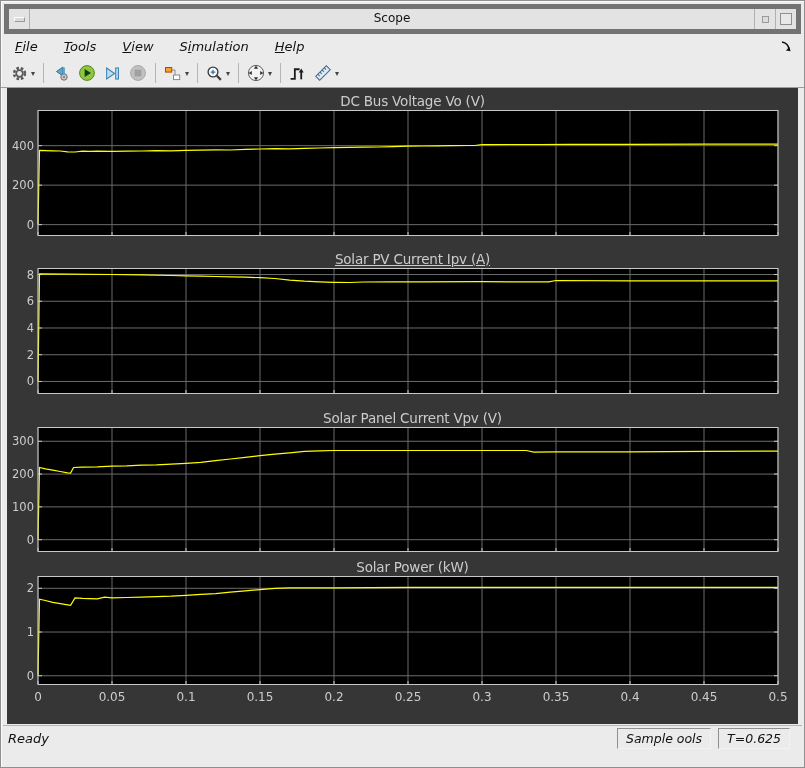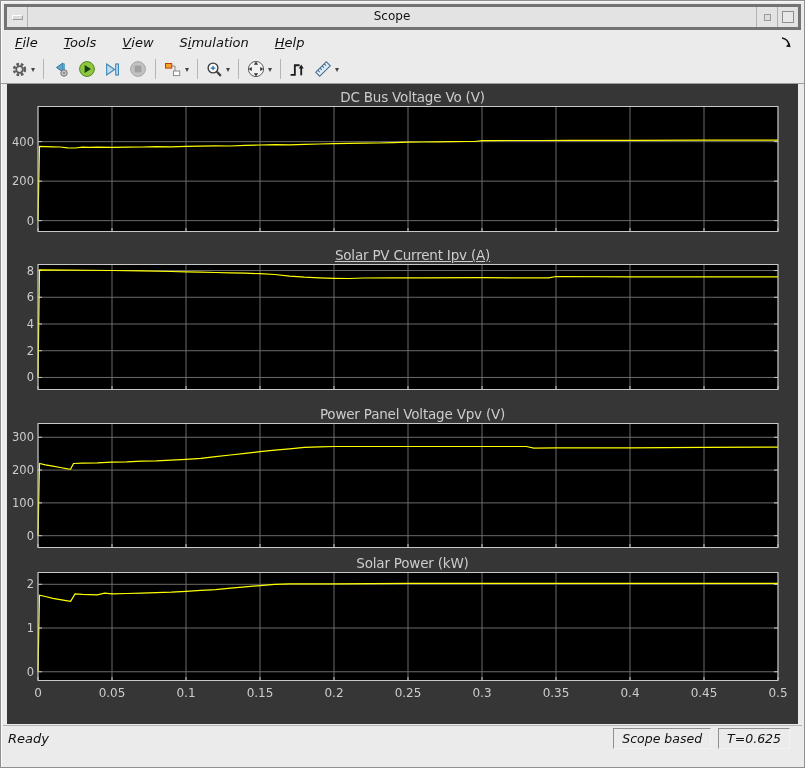--- a/index.html
+++ b/index.html
@@ -5,21 +5,21 @@
   html,body{margin:0;padding:0;background:#fff;font-family:"DejaVu Sans",sans-serif;}
   .window{
     width:805px;height:768px;box-sizing:border-box;
     background:#ebebeb;border:1px solid #8f8f8f;
     box-shadow:inset 1px 1px 0 #fafafa;
     display:flex;flex-direction:column;overflow:hidden;
   }
   
   .titlebar{
     height:20px;margin:3px 3px 0 3px;background:#e3e3e3;
-    border:3px solid #737373;display:flex;align-items:stretch;flex:0 0 auto;
+    border:5px solid #737373;display:flex;align-items:stretch;flex:0 0 auto;
   }
   .tb-btn{width:20px;background:#e3e3e3;border-right:1px solid #b0b0b0;
     display:flex;align-items:center;justify-content:center;cursor:default;}
   .tb-btn.right{border-right:none;border-left:1px solid #b0b0b0;}
   .tb-dash{width:9px;height:3px;border:1px solid #9a9a9a;border-top-color:#fdfdfd;border-left-color:#fdfdfd;background:#dcdcdc;}
   .tb-dot{width:5px;height:5px;border:1px solid #9a9a9a;background:#dcdcdc;}
   .tb-sq{width:10px;height:10px;border:1px solid #8f8f8f;background:#e8e8e8;}
   .tb-title{flex:1;text-align:center;font-size:12px;color:#111;line-height:18px;}
   
   .menubar{height:25px;display:flex;align-items:center;padding-left:14px;flex:0 0 auto;position:relative;}
@@ -281,21 +281,21 @@
           <polyline points="31.0,113.5 32.5,5.8 60.6,6.1 105.0,6.5 134.6,6.8 164.2,7.5 179.0,7.9 193.8,8.1 208.6,8.5 223.4,8.9 238.2,9.2 253.0,9.7 267.8,10.5 282.6,12.1 297.4,13.2 312.2,13.9 327.0,14.3 341.8,14.5 356.6,14.0 386.2,13.9 415.8,13.9 475.0,13.7 519.4,13.9 541.6,13.9 549.0,12.5 623.0,12.9 697.0,12.8 771.0,12.8" fill="none" stroke="#ffff00" stroke-width="1.2"></polyline>
           <rect x="31" y="0.5" width="740" height="125" fill="none" stroke="#c8c8c8" stroke-width="1"></rect>
           <text x="27" y="117.46791443850266" fill="#cccccc" text-anchor="end" font-size="11.5px" font-family="DejaVu Sans, sans-serif">0</text>
           <text x="27" y="90.72994652406418" fill="#cccccc" text-anchor="end" font-size="11.5px" font-family="DejaVu Sans, sans-serif">2</text>
           <text x="27" y="63.99197860962566" fill="#cccccc" text-anchor="end" font-size="11.5px" font-family="DejaVu Sans, sans-serif">4</text>
           <text x="27" y="37.254010695187155" fill="#cccccc" text-anchor="end" font-size="11.5px" font-family="DejaVu Sans, sans-serif">6</text>
           <text x="27" y="10.516042780748654" fill="#cccccc" text-anchor="end" font-size="11.5px" font-family="DejaVu Sans, sans-serif">8</text>
         </svg>
       </div>
       <div class="plot" style="margin-top: 15px;">
-        <div class="plot-title" style="color: rgb(204, 204, 204);">Power Panel Voltage Vpv (V)</div>
+        <div class="plot-title" style="color: rgb(204, 204, 204);">Solar Panel Current Vpv (V)</div>
         <svg width="792" height="125">
           <rect x="31" y="0.5" width="740" height="124" fill="#000000"></rect>
           <line x1="31" y1="1" x2="31" y2="124" stroke="#6b6b6b" stroke-width="1"></line>
           <line x1="105" y1="1" x2="105" y2="124" stroke="#6b6b6b" stroke-width="1"></line>
           <line x1="179" y1="1" x2="179" y2="124" stroke="#6b6b6b" stroke-width="1"></line>
           <line x1="253" y1="1" x2="253" y2="124" stroke="#6b6b6b" stroke-width="1"></line>
           <line x1="327" y1="1" x2="327" y2="124" stroke="#6b6b6b" stroke-width="1"></line>
           <line x1="401" y1="1" x2="401" y2="124" stroke="#6b6b6b" stroke-width="1"></line>
           <line x1="475" y1="1" x2="475" y2="124" stroke="#6b6b6b" stroke-width="1"></line>
           <line x1="549" y1="1" x2="549" y2="124" stroke="#6b6b6b" stroke-width="1"></line>
@@ -383,17 +383,17 @@
           <text x="549" y="125" fill="#cccccc" text-anchor="middle" font-size="12px" font-family="DejaVu Sans, sans-serif">0.35</text>
           <text x="623" y="125" fill="#cccccc" text-anchor="middle" font-size="12px" font-family="DejaVu Sans, sans-serif">0.4</text>
           <text x="697" y="125" fill="#cccccc" text-anchor="middle" font-size="12px" font-family="DejaVu Sans, sans-serif">0.45</text>
           <text x="771" y="125" fill="#cccccc" text-anchor="middle" font-size="12px" font-family="DejaVu Sans, sans-serif">0.5</text>
         </svg>
       </div>
     </div>
 
   <div class="statusbar">
     <span class="status-left">Ready</span>
-    <span class="status-box">Scope based</span>
+    <span class="status-box">Sample ools</span>
     <span class="status-box">T=0.625</span>
   </div>
 
 </div>
 
 </body></html>

